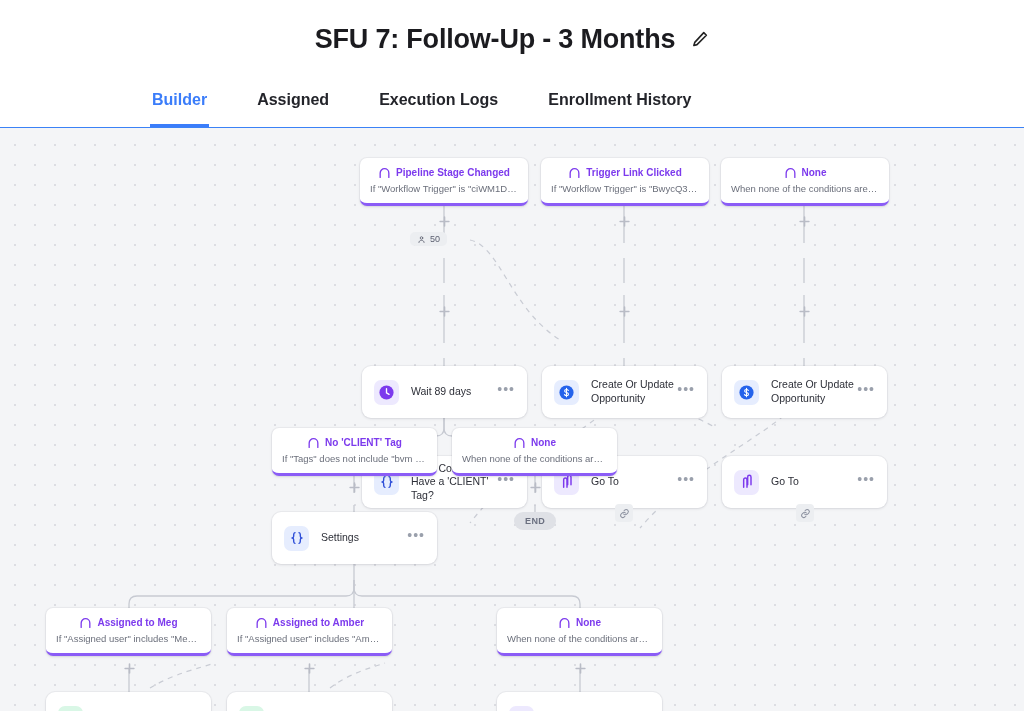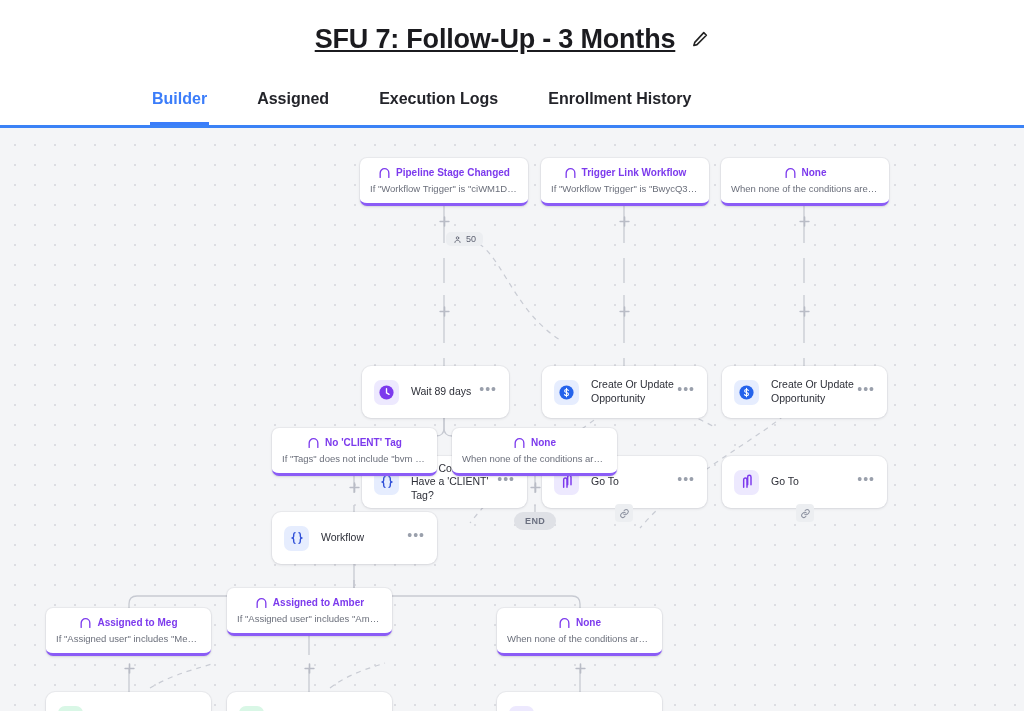--- a/index.html
+++ b/index.html
@@ -14,28 +14,27 @@
   .header {
     height: 78px;
     background: #ffffff;
     display: flex; align-items: center; justify-content: center;
     position: relative; z-index: 20;
   }
   .title-wrap { display: flex; align-items: center; gap: 16px; }
   .page-title {
     font-size: 27px; font-weight: bold; color: #1b1b1f;
     letter-spacing: -0.2px;
-    text-decoration: underline;
   }
   .edit-icon { width: 18px; height: 18px; color: #222; display: block; }
 
   
   .tabbar {
     height: 50px; background: #fff;
-    border-bottom: 3px solid #3b82f6;
+    border-bottom: 1px solid #3b82f6;
     display: flex; align-items: stretch; padding-left: 150px;
     gap: 46px; position: relative; z-index: 20;
   }
   .tab {
     display: flex; align-items: center;
     font-size: 16px; color: #23242a; font-weight: bold;
     border-bottom: 3px solid transparent;
     padding: 0 2px 2px 2px; cursor: pointer; white-space: nowrap;
   }
   .tab.active { color: #3b7dfa; border-bottom-color: #3b7dfa; }
@@ -228,21 +227,21 @@
     </div>
 
     <div class="node" style="left:541px; top:30px; width:168px;">
       <div class="branch-card">
         <div class="branch-head">
           <span>
             <svg class="branch-icon" viewBox="0 0 24 24" fill="none" stroke="#7c3aed" stroke-width="2.4" stroke-linecap="round">
               <path d="M4 21V13a8 8 0 0 1 16 0v8"></path>
             </svg>
           </span>
-          <span class="branch-title">Trigger Link Workflow</span>
+          <span class="branch-title">Trigger Link Clicked</span>
         </div>
         <div class="branch-sub">If "Workflow Trigger" is "BwycQ3SO4OJ...</div>
       </div>
     </div>
 
     <div class="node" style="left:721px; top:30px; width:168px;">
       <div class="branch-card">
         <div class="branch-head">
           <span>
             <svg class="branch-icon" viewBox="0 0 24 24" fill="none" stroke="#7c3aed" stroke-width="2.4" stroke-linecap="round">
@@ -264,31 +263,31 @@
       <svg viewBox="0 0 24 24" stroke="currentColor" stroke-width="2.6" stroke-linecap="round">
           <path d="M12 5v14M5 12h14"></path>
         </svg>
     </div>
     <div class="plus" style="left:797px; top:86px;">
       <svg viewBox="0 0 24 24" stroke="currentColor" stroke-width="2.6" stroke-linecap="round">
           <path d="M12 5v14M5 12h14"></path>
         </svg>
     </div>
 
-    <div class="count-badge" style="left:446px; top:104px;">
+    <div class="count-badge" style="left:410px; top:104px;">
       <span>
         <svg viewBox="0 0 24 24" fill="none" stroke="#5c6070" stroke-width="2.2" stroke-linecap="round">
           <circle cx="12" cy="8" r="3.4"></circle>
             <path d="M5 20c0-3.6 3.1-5.6 7-5.6s7 2 7 5.6"></path>
         </svg>
       </span>
       <span>50</span>
     </div>
 
-    <div class="node" style="left:362px; top:238px; width:147px;">
+    <div class="node" style="left:362px; top:238px; width:165px;">
       <div class="action-card">
         <span class="tile purple">
           <svg viewBox="0 0 24 24" width="17" height="17">
               <circle cx="12" cy="12" r="10" fill="#7c3aed"></circle>
               <path d="M12 6.6v5.9l3.6 2.1" stroke="#fff" stroke-width="1.9" fill="none" stroke-linecap="round"></path>
             </svg>
         </span>
         <span class="action-label">Wait 89 days</span>
         <span class="dots">•••</span>
       </div>
@@ -430,40 +429,40 @@
     <div class="end-pill" style="left:514px; top:384px;">END</div>
 
     <div class="node" style="left:272px; top:384px; width:165px;">
       <div class="action-card">
         <span class="tile blue">
           <svg viewBox="0 0 24 24" width="16" height="16" fill="none" stroke="#2f4fd8" stroke-width="2.1" stroke-linecap="round" stroke-linejoin="round">
             <path d="M9 4C6.8 4 7 7.5 7 9.4 7 11 5.6 12 4.5 12 5.6 12 7 13 7 14.6c0 1.9-.2 5.4 2 5.4"></path>
             <path d="M15 4c2.2 0 2 3.5 2 5.4 0 1.6 1.4 2.6 2.5 2.6-1.1 0-2.5 1-2.5 2.6 0 1.9.2 5.4-2 5.4"></path>
           </svg>
         </span>
-        <span class="action-label">Workflow</span>
+        <span class="action-label">Settings</span>
         <span class="dots">•••</span>
       </div>
     </div>
 
     <div class="node" style="left:46px; top:480px; width:165px;">
       <div class="branch-card">
         <div class="branch-head">
           <span>
             <svg class="branch-icon" viewBox="0 0 24 24" fill="none" stroke="#7c3aed" stroke-width="2.4" stroke-linecap="round">
               <path d="M4 21V13a8 8 0 0 1 16 0v8"></path>
             </svg>
           </span>
           <span class="branch-title">Assigned to Meg</span>
         </div>
         <div class="branch-sub">If "Assigned user" includes "Meg Smit"</div>
       </div>
     </div>
 
-    <div class="node" style="left:227px; top:460px; width:165px;">
+    <div class="node" style="left:227px; top:480px; width:165px;">
       <div class="branch-card">
         <div class="branch-head">
           <span>
             <svg class="branch-icon" viewBox="0 0 24 24" fill="none" stroke="#7c3aed" stroke-width="2.4" stroke-linecap="round">
               <path d="M4 21V13a8 8 0 0 1 16 0v8"></path>
             </svg>
           </span>
           <span class="branch-title">Assigned to Amber</span>
         </div>
         <div class="branch-sub">If "Assigned user" includes "Amber Be...</div>

